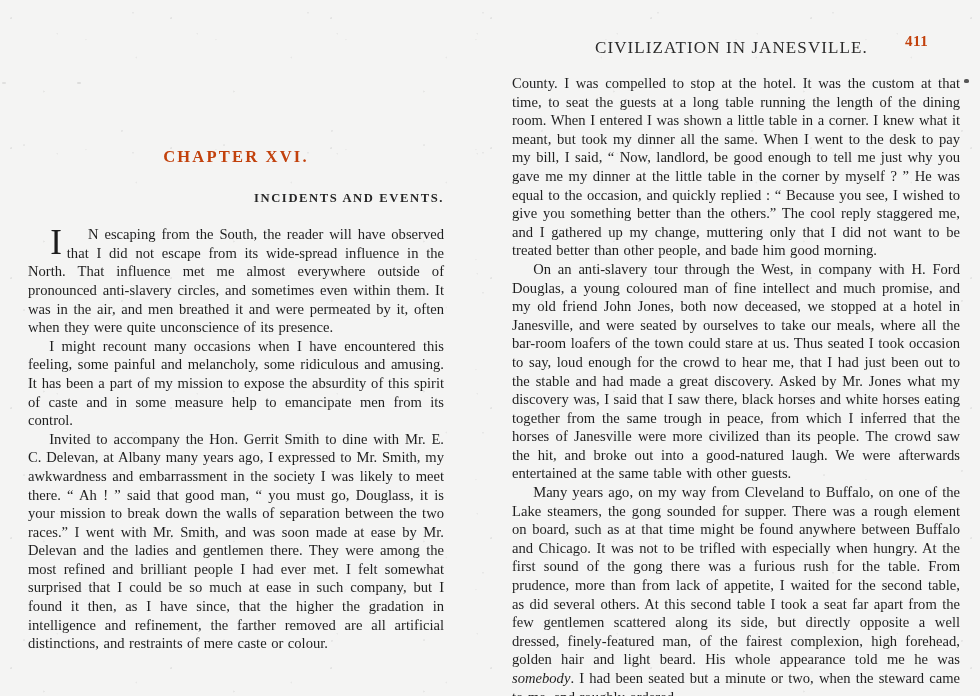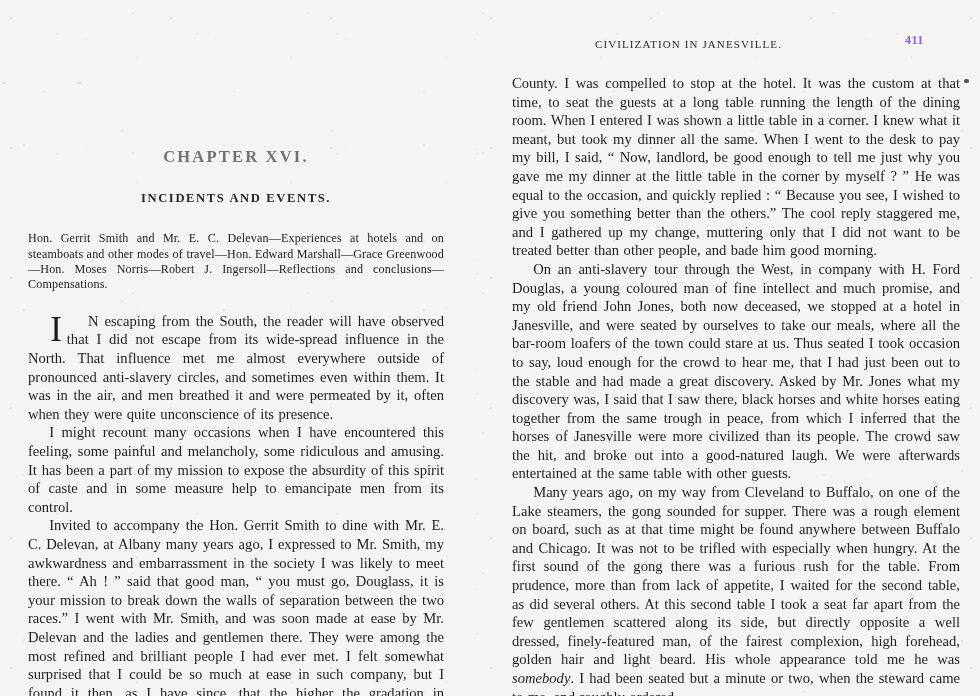--- a/index.html
+++ b/index.html
@@ -34,32 +34,32 @@
       radial-gradient(circle at 12% 88%, rgba(165,165,165,.30) 0 .8px, transparent 1.2px),
       radial-gradient(circle at 66% 36%, rgba(170,170,170,.22) 0 .6px, transparent 1.0px);
     background-size: 160px 130px, 190px 150px, 140px 120px, 210px 170px, 175px 140px, 155px 125px, 200px 165px, 130px 110px;
   }
 
   
   .runhead {
     position: absolute;
     left: 595px;
     top: 38px;
-    font-size: 11px;
+    font-size: 17px;
     letter-spacing: 1.1px;
     color: #2b2b2b;
     white-space: nowrap;
   }
   .folio {
     position: absolute;
     left: 905px;
     top: 33px;
-    font-size: 12px;
+    font-size: 15px;
     font-weight: bold;
-    color: #8b5cf6;
+    color: #c2410c;
     letter-spacing: .5px;
   }
 
   
   .col {
     position: absolute;
     color: #1f1f1f;
     font-size: 14.6px;
     line-height: 18.6px;
     text-align: justify;
@@ -74,27 +74,27 @@
     left: 512px;
     top: 74px;
     width: 448px;
   }
 
   .chapter-title {
     text-align: center;
     font-size: 16.5px;
     letter-spacing: 2.2px;
     margin: 0 0 22px 0;
-    color: #737373;
+    color: #c2410c;
   }
   .chapter-subtitle {
-    text-align: center;
+    text-align: right;
     font-size: 12.6px;
     letter-spacing: 1.6px;
-    margin: 0 0 24px 0;
+    margin: 0 0 18px 0;
     color: #262626;
   }
   .synopsis {
     font-size: 12.1px;
     line-height: 15.4px;
     text-align: justify;
     margin: 0 0 19px 0;
     color: #232323;
     letter-spacing: .15px;
   }
@@ -142,21 +142,20 @@
   <div class="mark mark-right"></div>
   <div class="mark mark-tiny-a"></div>
   <div class="mark mark-tiny-b"></div>
 
   <div class="runhead">CIVILIZATION IN JANESVILLE.</div>
   <div class="folio">411</div>
 
   <div class="col col-left">
     <h1 class="chapter-title">CHAPTER XVI.</h1>
     <h2 class="chapter-subtitle">INCIDENTS AND EVENTS.</h2>
-    <div class="synopsis">Hon. Gerrit Smith and Mr. E. C. Delevan—Experiences at hotels and on steamboats and other modes of travel—Hon. Edward Marshall—Grace Greenwood—Hon. Moses Norris—Robert J. Ingersoll—Reflections and conclusions—Compensations.</div>
 
     <p class="body dropcap-para"><span class="dropcap">I</span><span>N</span><span> escaping from the South, the reader will have observed that I did not escape from its wide-spread influence in the North. That influence met me almost everywhere outside of pronounced anti-slavery circles, and sometimes even within them. It was in the air, and men breathed it and were permeated by it, often when they were quite unconscience of its presence.</span></p>
 
     <p class="body">I might recount many occasions when I have encountered this feeling, some painful and melancholy, some ridiculous and amusing. It has been a part of my mission to expose the absurdity of this spirit of caste and in some measure help to emancipate men from its control.</p>
     <p class="body">Invited to accompany the Hon. Gerrit Smith to dine with Mr. E. C. Delevan, at Albany many years ago, I expressed to Mr. Smith, my awkwardness and embarrassment in the society I was likely to meet there. “ Ah ! ” said that good man, “ you must go, Douglass, it is your mission to break down the walls of separation between the two races.” I went with Mr. Smith, and was soon made at ease by Mr. Delevan and the ladies and gentlemen there. They were among the most refined and brilliant people I had ever met. I felt somewhat surprised that I could be so much at ease in such company, but I found it then, as I have since, that the higher the gradation in intelligence and refinement, the farther removed are all artificial distinctions, and restraints of mere caste or colour.</p>
 
   </div>
 
   <div class="col col-right">
     <p class="body noindent">County.  I was compelled to stop at the hotel. It was the custom at that time, to seat the guests at a long table running the length of the dining room.  When I entered I was shown a little table in a corner.  I knew what it meant, but took my dinner all the same.  When I went to the desk to pay my bill, I said, “ Now, landlord, be good enough to tell me just why you gave me my dinner at the little table in the corner by myself ? ”  He was equal to the occasion, and quickly replied : “ Because you see, I wished to give you something better than the others.”  The cool reply staggered me, and I gathered up my change, muttering only that I did not want to be treated better than other people, and bade him good morning.</p>

